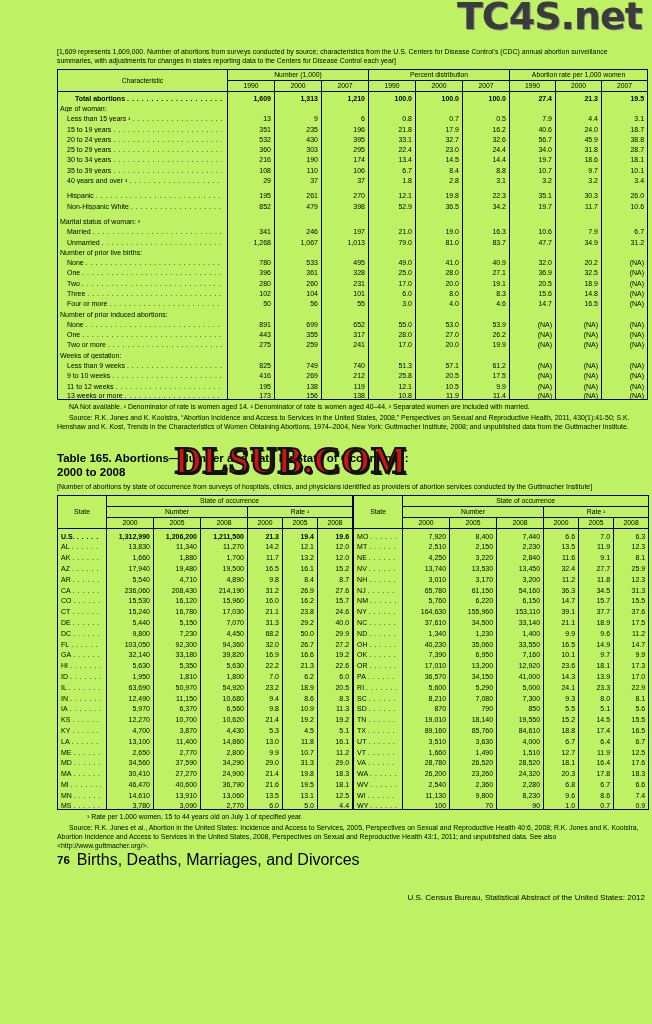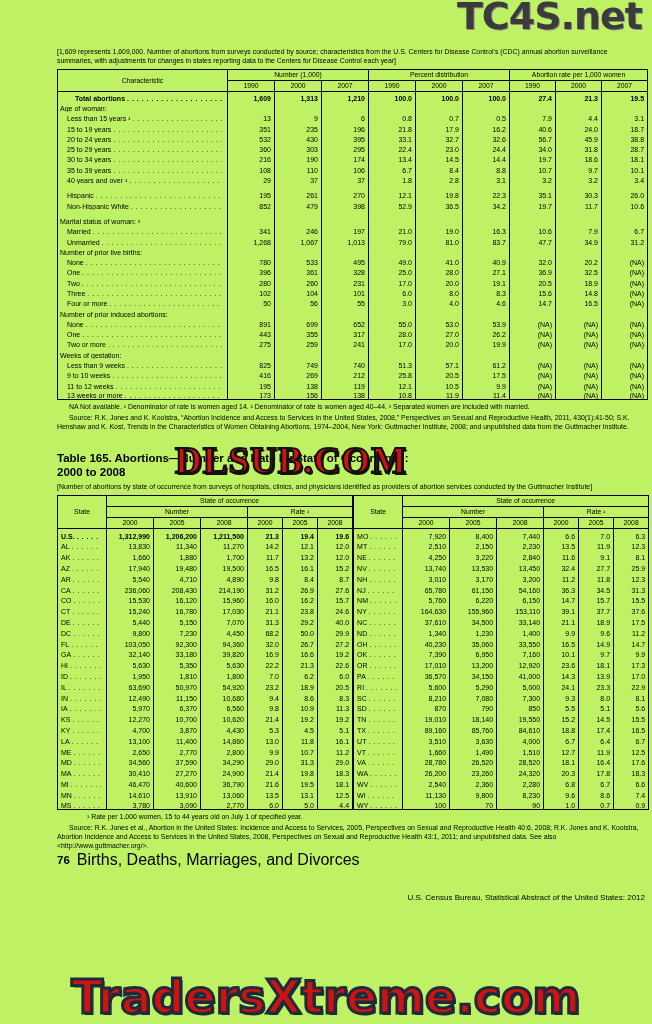--- a/index.html
+++ b/index.html
@@ -1434,15 +1434,14 @@
     <div class="src">Source: R.K. Jones et al., Abortion in the United  States: Incidence and Access to Services, 2005, Perspectives on Sexual and Reproductive Health 40:6, 2008; R.K. Jones and K. Kooistra, Abortion Incidence and Access to Services in the United States, 2008, Perspectives on Sexual and Reproductive Health 43:1, 2011; and unpublished data. See also &lt;http://www.guttmacher.org/&gt;.</div>
 
     <div class="pagefooter">
       <span class="pgnum">76</span>
       <span class="sect">Births, Deaths, Marriages, and Divorces</span>
     </div>
     <div class="censusline">U.S. Census Bureau, Statistical Abstract of the United States: 2012</div>
 
   </div>
 
-  <div class="wm-bottom">TradersXtreme.com</div>
 
 </div>
 
 </body></html>

